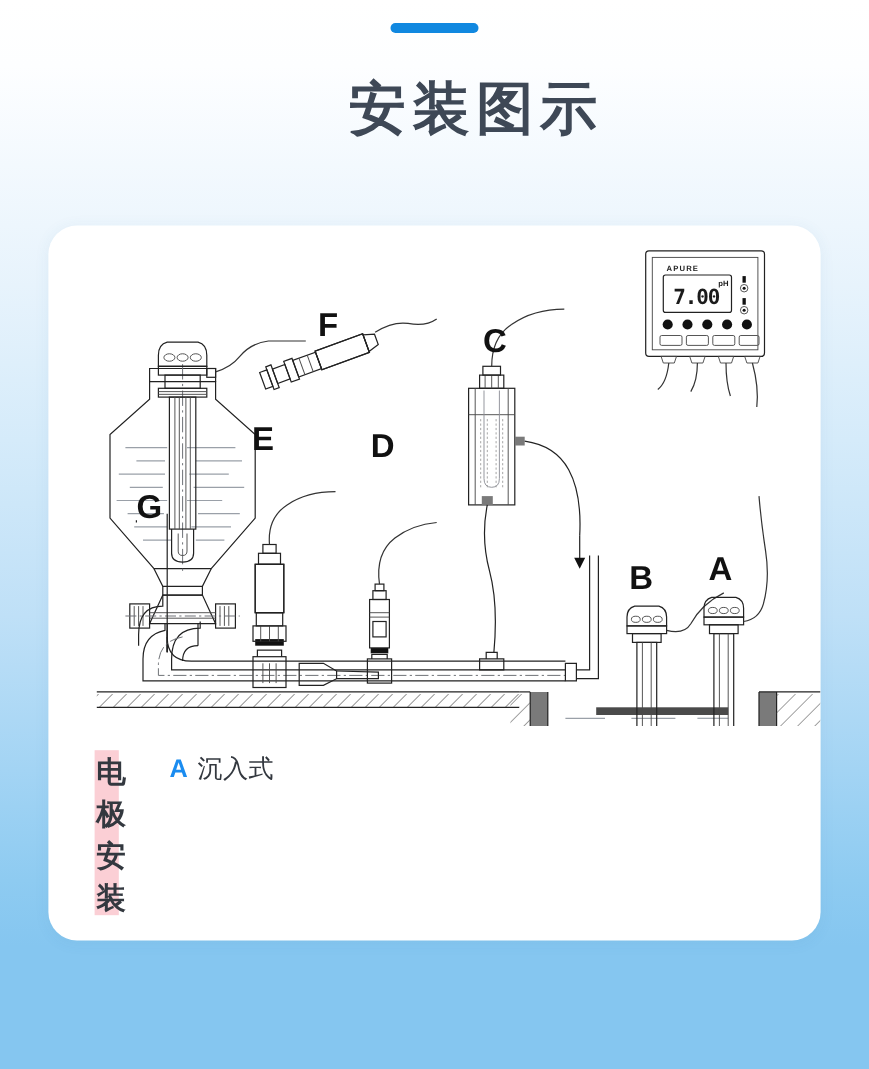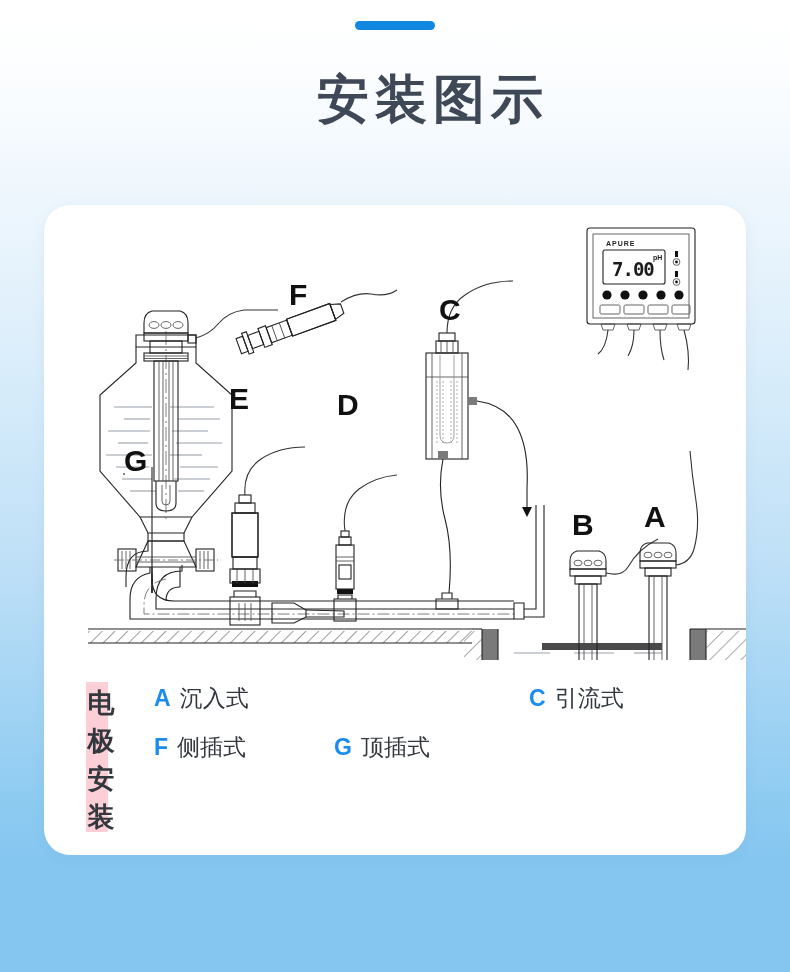--- a/index.html
+++ b/index.html
@@ -510,32 +510,21 @@
         <span class="vchar">安</span>
         <span class="vchar">装</span>
       </div>
 
       <div id="legend-rows">
 
         <div class="legend-row">
           <div class="legend-item col0">
             <span class="key">A</span><span>沉入式</span>
           </div>
-          <div class="legend-item col2">
-            <span class="key">C</span><span>引流式</span>
-          </div>
         </div>
 
 
-        <div class="legend-row">
-          <div class="legend-item col0">
-            <span class="key">F</span><span>侧插式</span>
-          </div>
-          <div class="legend-item col1">
-            <span class="key">G</span><span>顶插式</span>
-          </div>
-        </div>
 
       </div>
     </div>
 
   </div>
 </div>
 
 </body></html>

